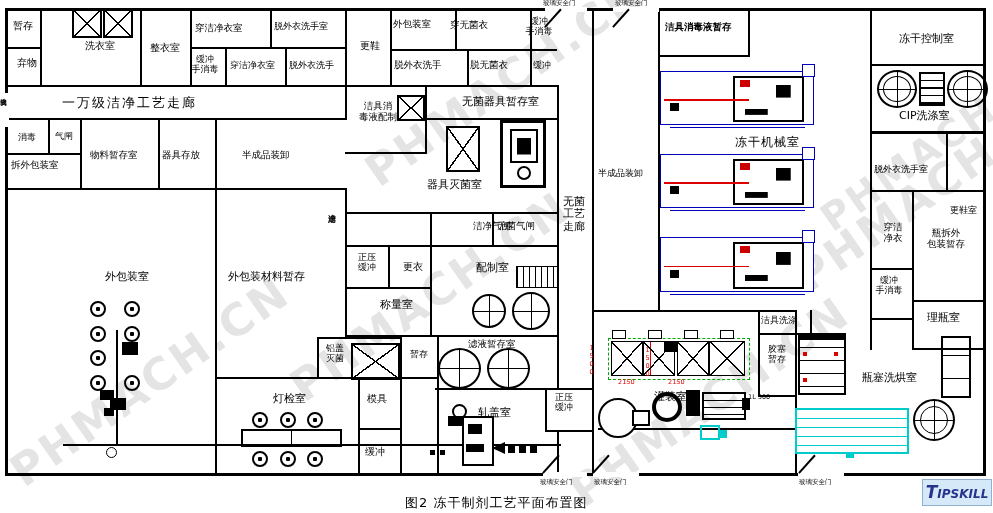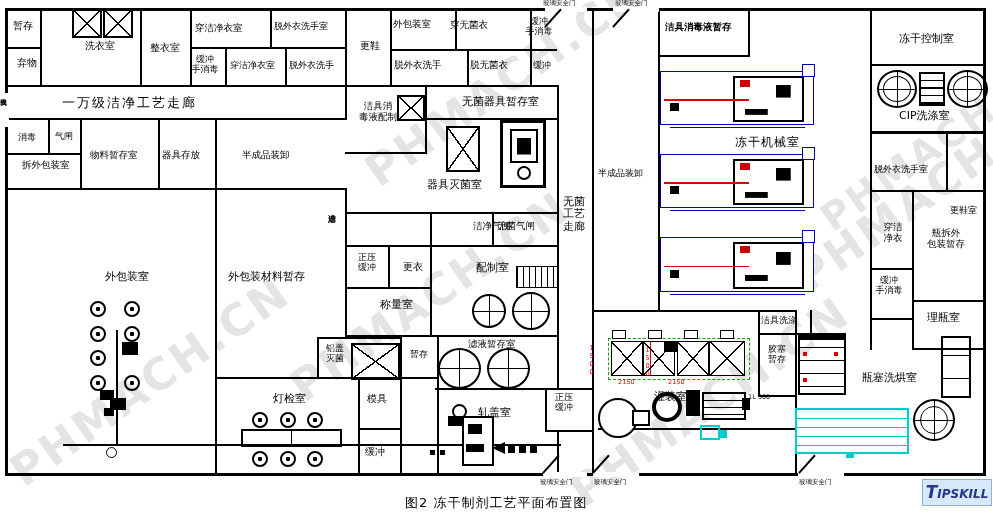--- a/index.html
+++ b/index.html
@@ -201,21 +201,21 @@
   <div class="lbl s11" style="left:560px;top:196px;width:28px;">无菌
 工艺
 走廊</div>
   <div class="lbl s95 nw" style="left:665px;top:22px;font-weight:bold;">洁具消毒液暂存</div>
   <div class="lbl s11 nw" style="left:899px;top:33px;">冻干控制室</div>
   <div class="lbl s11 nw" style="left:899px;top:110px;">CIP洗涤室</div>
   <div class="lbl s9 nw" style="left:598px;top:168px;">半成品装卸</div>
   <div class="lbl s12 nw" style="left:735px;top:136px;">冻干机械室</div>
   <div class="lbl s9" style="left:12px;top:132px;width:30px;">消毒</div>
   <div class="lbl s9" style="left:50px;top:131px;width:28px;">气闸</div>
-  <div class="lbl s95 nw" style="left:22px;top:160px;">拆外包装室</div>
+  <div class="lbl s95 nw" style="left:11px;top:160px;">拆外包装室</div>
   <div class="lbl s95 nw" style="left:90px;top:150px;">物料暂存室</div>
   <div class="lbl s95 nw" style="left:162px;top:150px;">器具存放</div>
   <div class="lbl s95 nw" style="left:242px;top:150px;">半成品装卸</div>
   <div class="lbl s11 nw" style="left:105px;top:271px;">外包装室</div>
   <div class="lbl s11 nw" style="left:228px;top:271px;">外包装材料暂存</div>
   <div class="lbl s9" style="left:352px;top:252px;width:30px;">正压
 缓冲</div>
   <div class="lbl" style="left:398px;top:261px;width:30px;">更衣</div>
   <div class="lbl s11 nw" style="left:380px;top:299px;">称量室</div>
   <div class="lbl s11 nw" style="left:476px;top:262px;">配制室</div>

